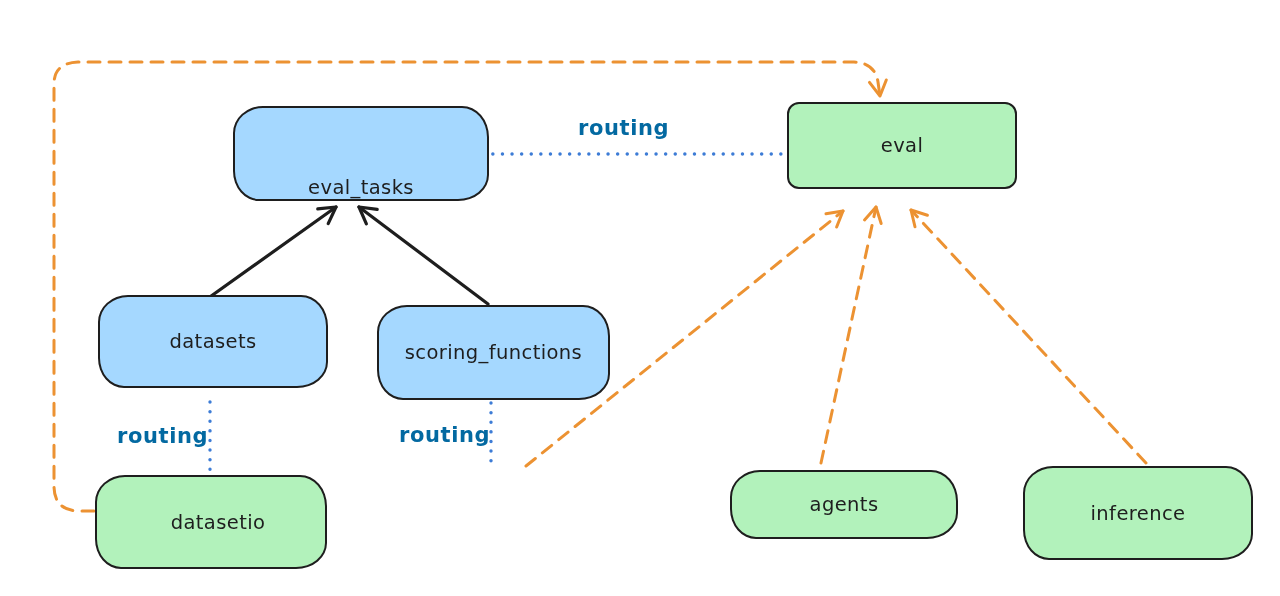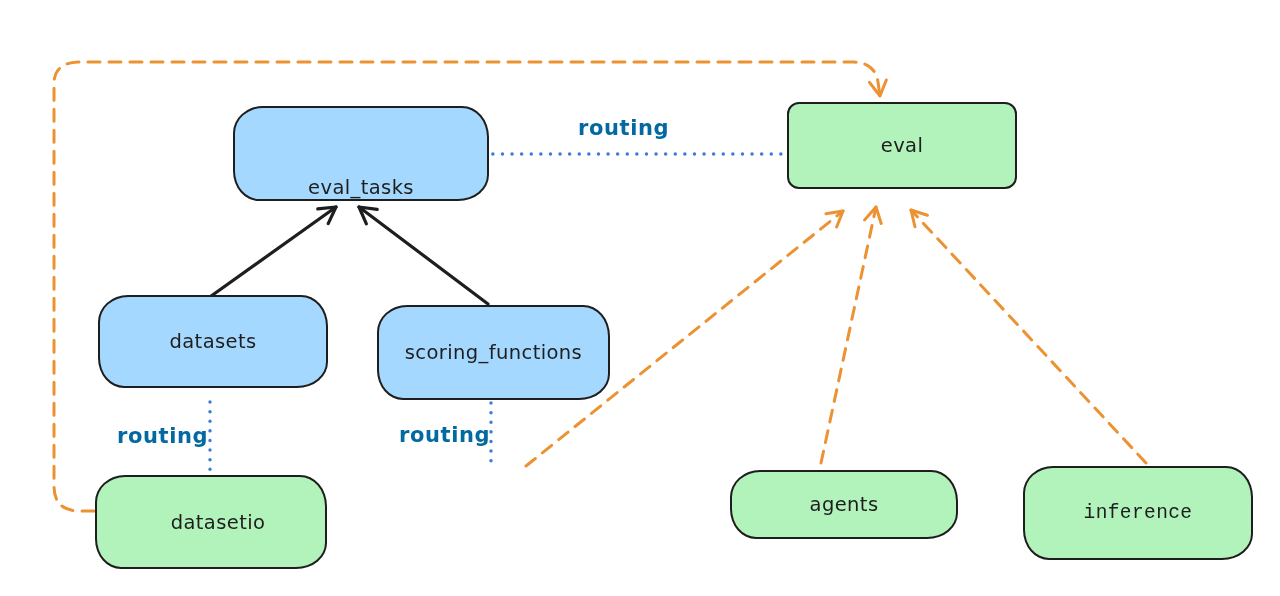--- a/index.html
+++ b/index.html
@@ -71,21 +71,21 @@
 
   <div class="node green" style="left:95px;top:475px;width:232px;height:94px;padding-left:14px;">
     <span>datasetio</span>
   </div>
 
 
   <div class="node green" style="left:710px;top:470px;width:228px;height:69px;margin-left:20px;">
     <span>agents</span>
   </div>
 
-  <div class="node green" style="left:1023px;top:466px;width:230px;height:94px;font-family:Liberation Mono, monospace;">
+  <div class="node green" style="left:1023px;top:466px;width:230px;height:94px;">
     <span>inference</span>
   </div>
 
   <span class="edge-label" style="left:578px;top:116px;">routing</span>
   <span class="edge-label" style="left:117px;top:424px;">routing</span>
   <span class="edge-label" style="left:399px;top:423px;">routing</span>
 
 </div>
 
 </body></html>

